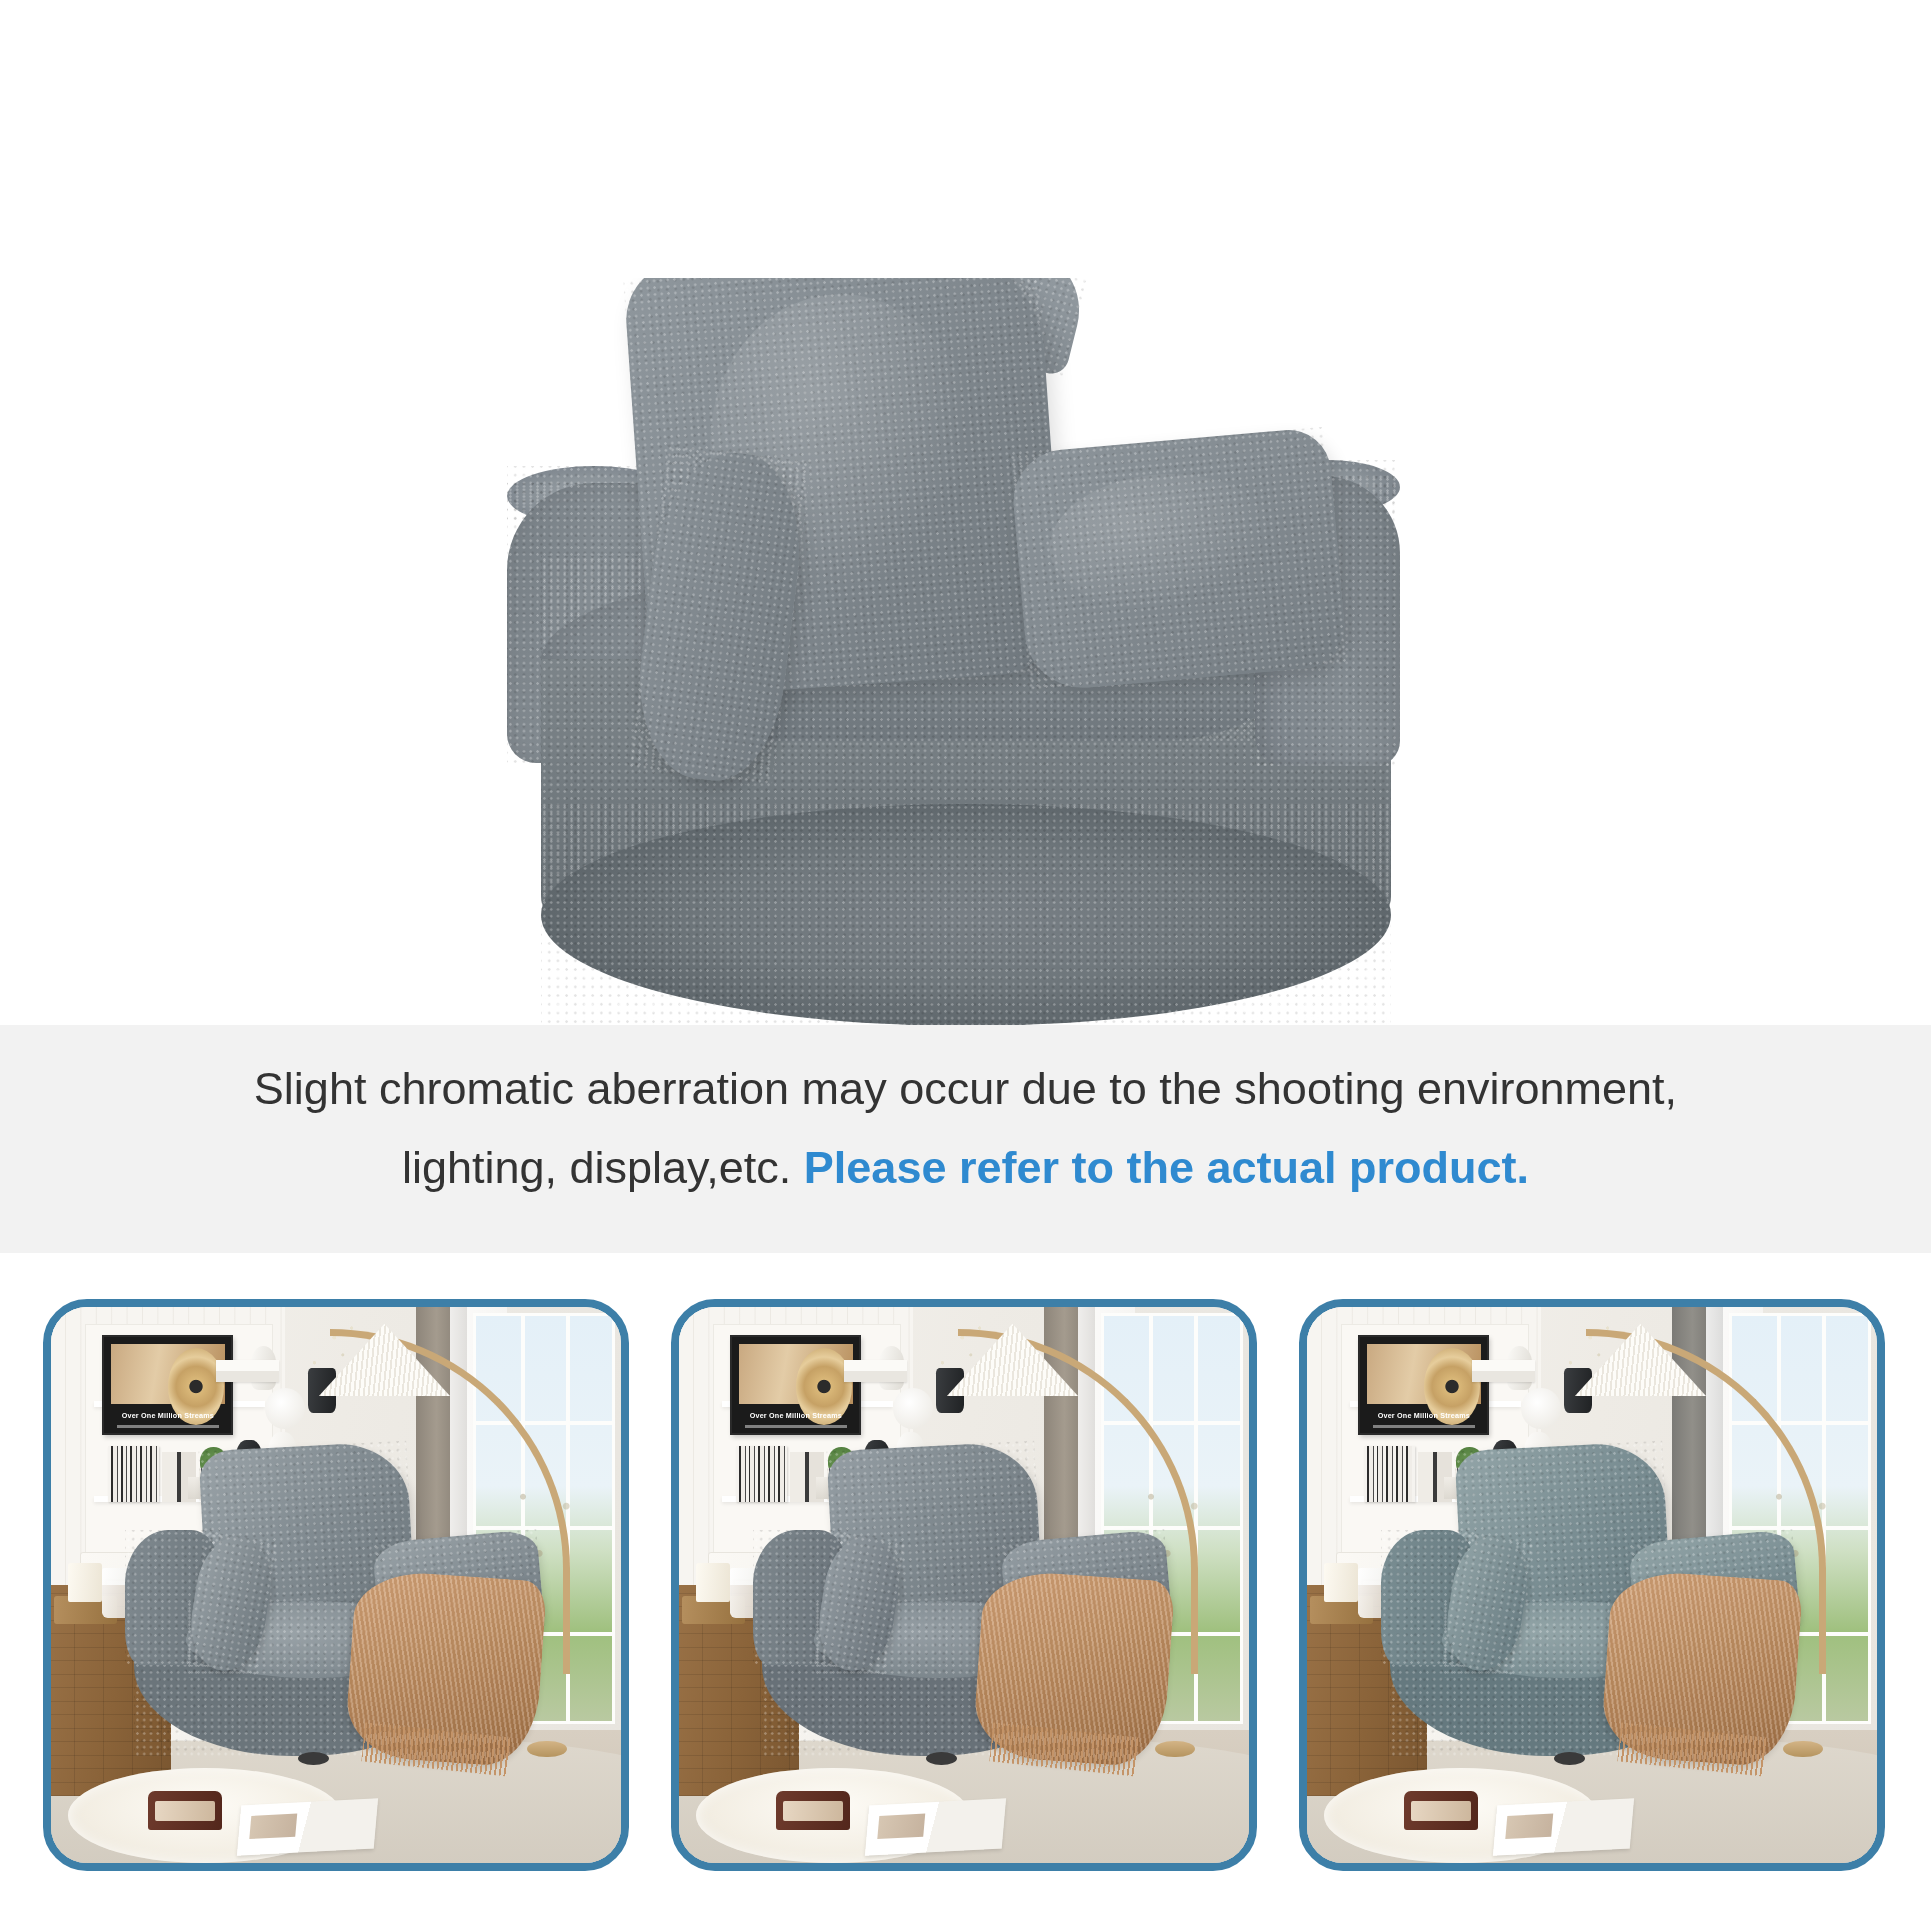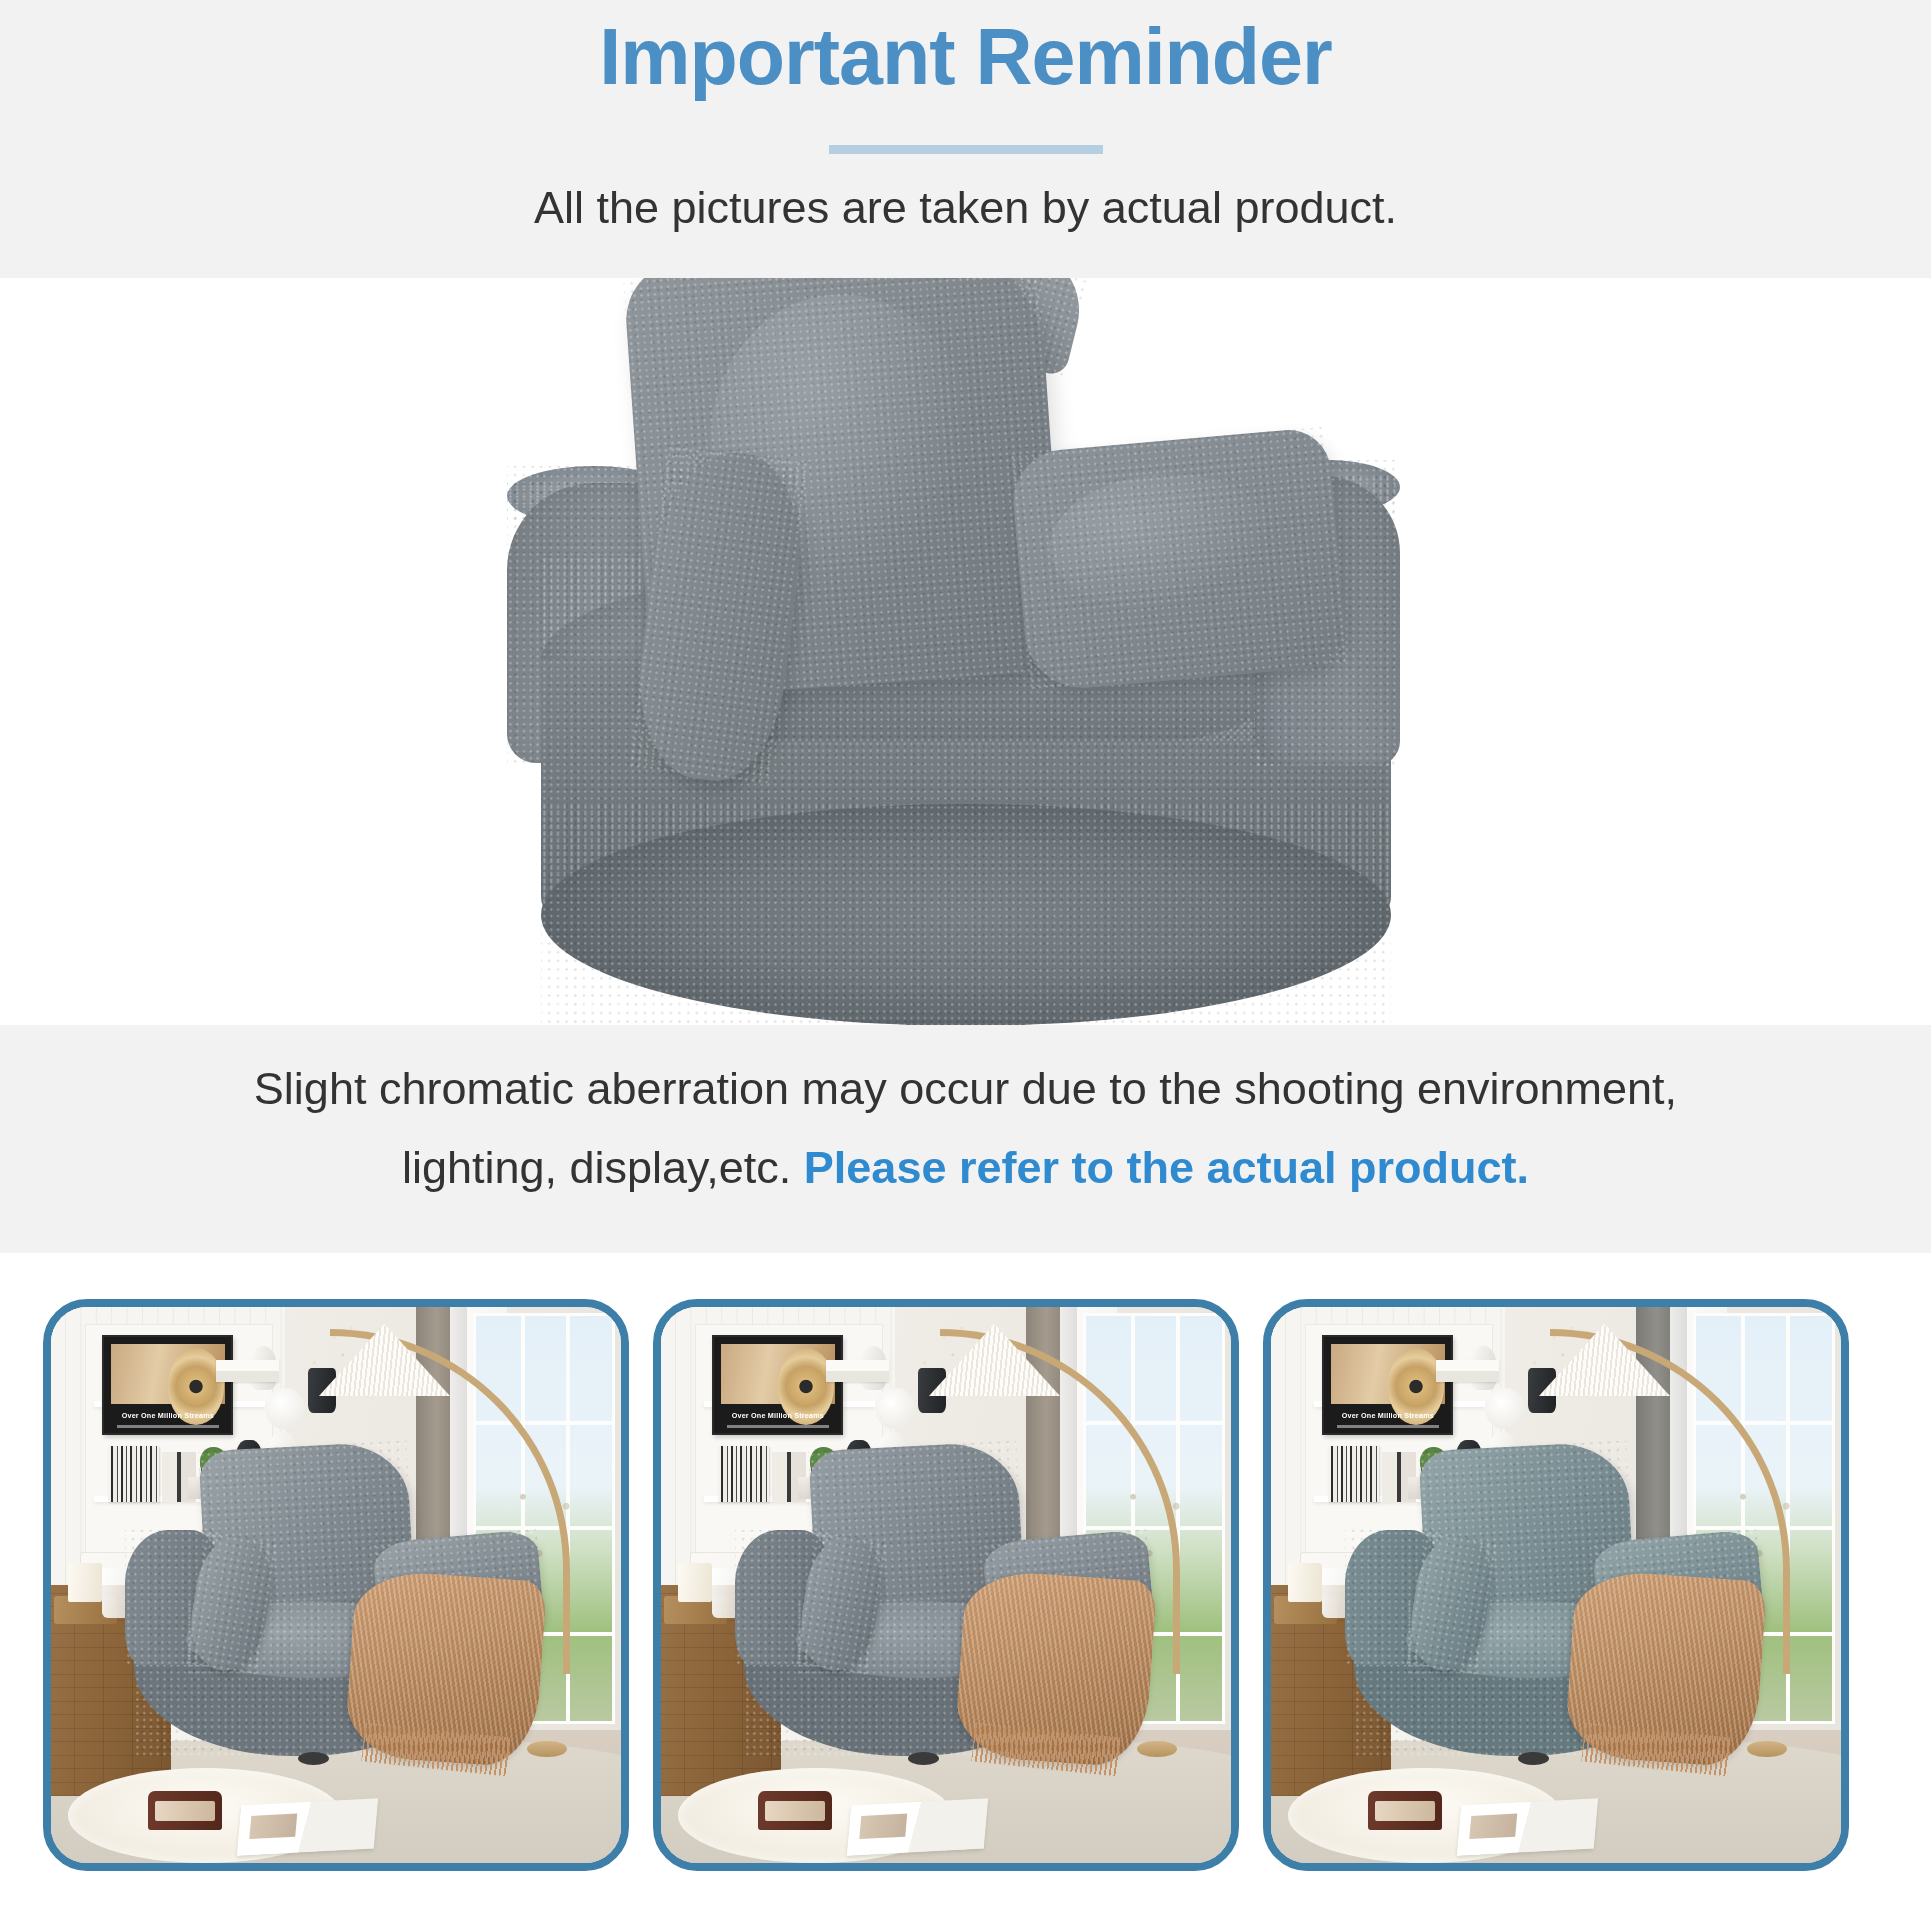--- a/index.html
+++ b/index.html
@@ -159,21 +159,21 @@
     position: absolute; left: 0; width: 1931px; text-align: center;
     font-size: 45px; color: #333333; line-height: 58px; white-space: nowrap;
   }
   .notice-line.l1 { top: 35px; }
   .notice-line.l2 { top: 114px; }
   .notice-em { color: #2f8ad0; font-weight: bold; }
 
   
   .strip {
     position: absolute; left: 43px; top: 1299px; width: 1845px; height: 572px;
-    display: flex; gap: 24px;
+    display: flex; gap: 42px;
   }
   .thumb {
     position: relative; width: 586px; height: 572px;
     border: 8.7px solid #3d7fa8; border-radius: 44px;
     overflow: hidden; background: #eef0ee;
   }
   .scene { position: absolute; inset: 0; overflow: hidden; }
 
   
   .wall {
@@ -437,25 +437,20 @@
   .magazine::after {
     content: ""; position: absolute; left: 8%; top: 22%; width: 34%; height: 46%;
     background: linear-gradient(100deg, #cdb9a0, #b79f86); opacity: .8;
   }
 </style>
 </head>
 <body>
 
 <div class="page">
 
-  <div class="header">
-    <div class="header-title">Important Reminder</div>
-    <div class="header-divider"></div>
-    <div class="header-subtitle">All the pictures are taken by actual product.</div>
-  </div>
 
   <div class="hero">
     <div class="sofa">
       <div class="sofa-shadow"></div>
 
       <div class="back-wall-left-top">
           <span class="fabric-tex"></span>
         </div>
       <div class="back-wall-left">
           <span class="fabric-tex"></span>

